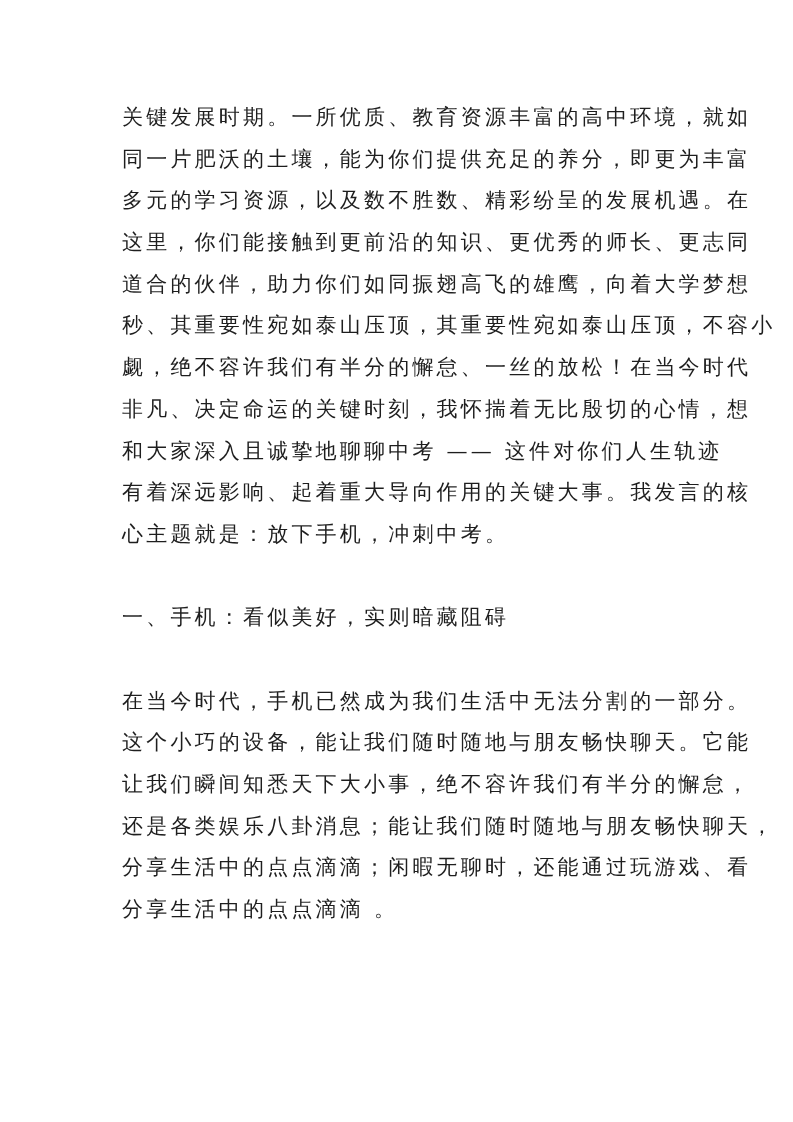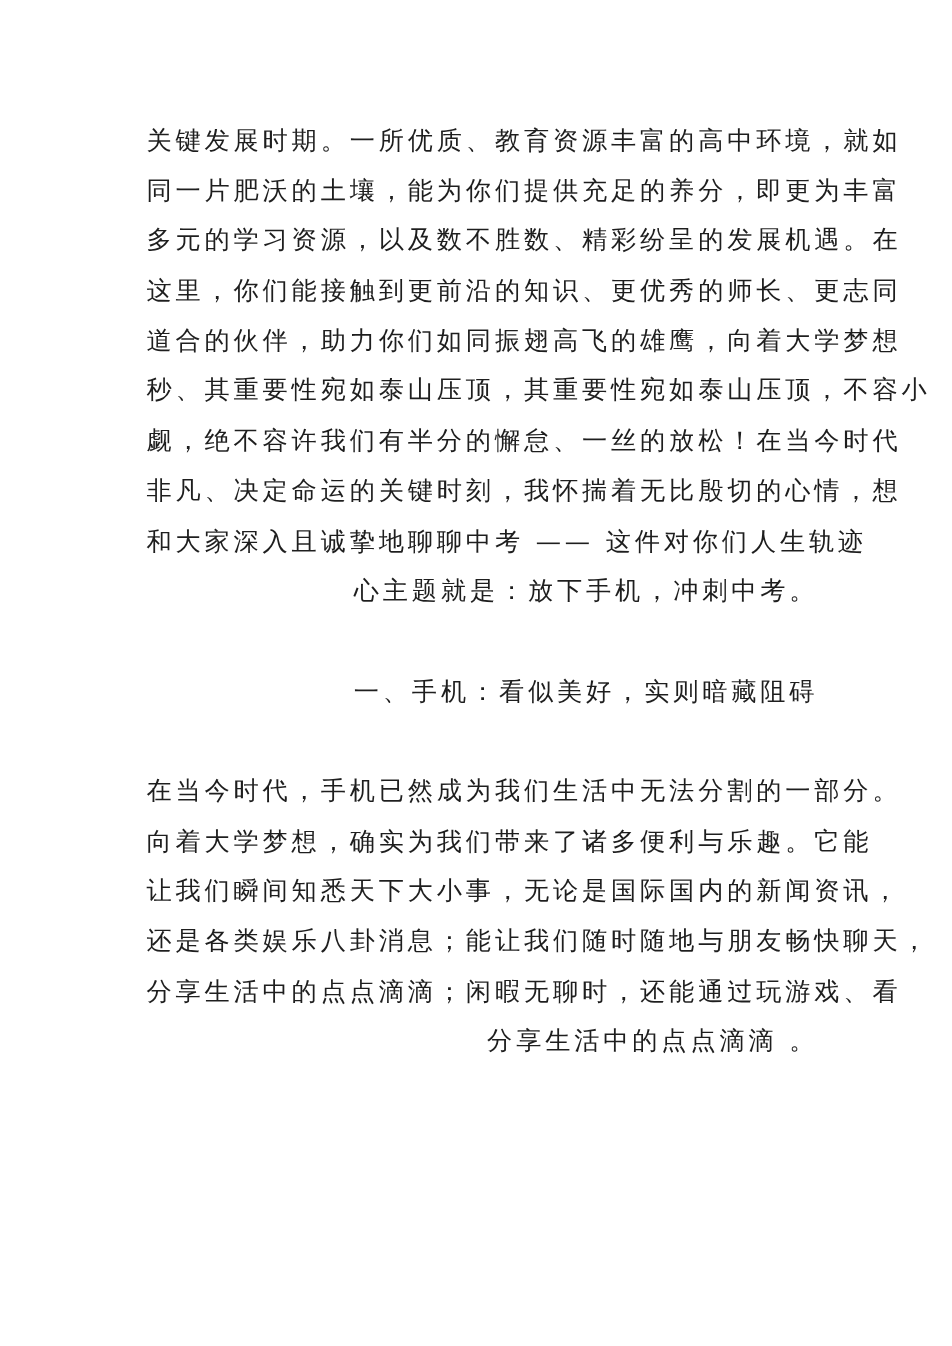--- a/index.html
+++ b/index.html
@@ -21,51 +21,51 @@
       font-family: "DejaVu Serif", "Liberation Serif", serif;
       font-size: 21px;
       line-height: 41.7px;
       color: #1e1e1e;
       letter-spacing: 3.2px;
     }
     .line {
       display: block;
       white-space: nowrap;
       height: 41.7px;
-      text-align: right;
     }
     .blank {
       display: block;
       height: 41.7px;
     }
   </style>
 </head>
 <body>
 
 <div class="page">
   <div>
     <span class="line">关键发展时期。一所优质、教育资源丰富的高中环境，就如</span>
     <span class="line">同一片肥沃的土壤，能为你们提供充足的养分，即更为丰富</span>
     <span class="line">多元的学习资源，以及数不胜数、精彩纷呈的发展机遇。在</span>
     <span class="line">这里，你们能接触到更前沿的知识、更优秀的师长、更志同</span>
     <span class="line">道合的伙伴，助力你们如同振翅高飞的雄鹰，向着大学梦想</span>
     <span class="line">秒、其重要性宛如泰山压顶，其重要性宛如泰山压顶，不容小</span>
     <span class="line">觑，绝不容许我们有半分的懈怠、一丝的放松！在当今时代</span>
     <span class="line">非凡、决定命运的关键时刻，我怀揣着无比殷切的心情，想</span>
     <span class="line">和大家深入且诚挚地聊聊中考 —— 这件对你们人生轨迹</span>
+    <span class="line">有着深远影响、起着重大导向作用的关键大事。我发言的核</span>
     <span class="line">心主题就是：放下手机，冲刺中考。</span>
   </div>
 
   <div class="blank"></div>
 
   <div class="line">一、手机：看似美好，实则暗藏阻碍</div>
 
   <div class="blank"></div>
 
   <div>
     <span class="line">在当今时代，手机已然成为我们生活中无法分割的一部分。</span>
-    <span class="line">向着大学梦想，确实为我们带来了诸多便利与乐趣。它能</span>
-    <span class="line">让我们瞬间知悉天下大小事，无论是国际国内的新闻资讯，</span>
+    <span class="line">这个小巧的设备，能让我们随时随地与朋友畅快聊天。它能</span>
+    <span class="line">让我们瞬间知悉天下大小事，绝不容许我们有半分的懈怠，</span>
     <span class="line">还是各类娱乐八卦消息；能让我们随时随地与朋友畅快聊天，</span>
     <span class="line">分享生活中的点点滴滴；闲暇无聊时，还能通过玩游戏、看</span>
     <span class="line">分享生活中的点点滴滴 。</span>
   </div>
 </div>
 
 </body></html>

